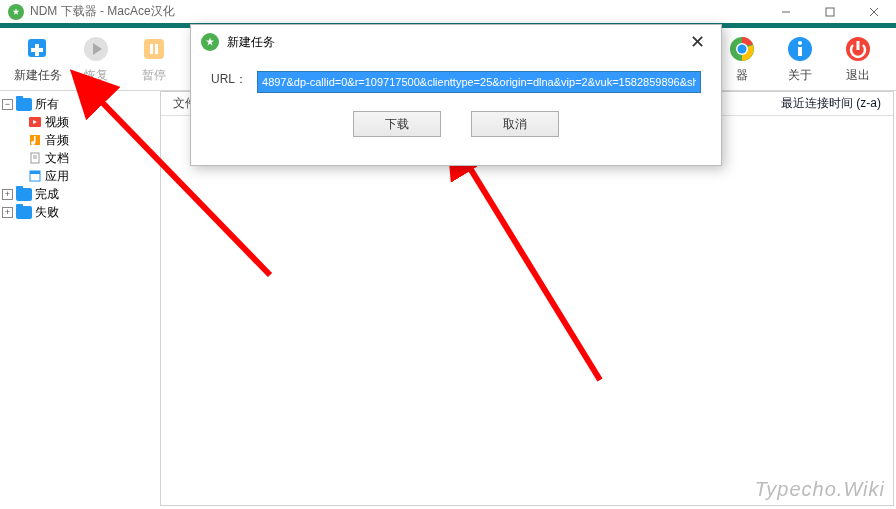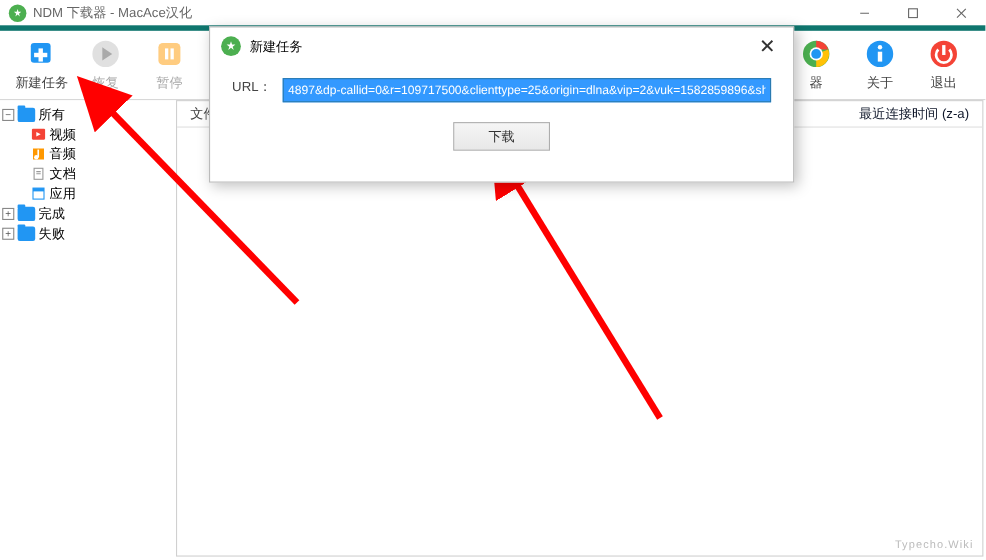--- a/index.html
+++ b/index.html
@@ -31,21 +31,21 @@
 .dlg-title{height:34px;display:flex;align-items:center;padding:0 10px;gap:8px}
 .dlg-title .logo{width:18px;height:18px;border-radius:50%;background:#4CAF50;display:flex;align-items:center;justify-content:center}
 .dlg-title .x{margin-left:auto;font-size:18px;font-weight:300;color:#333;padding:2px 6px}
 .dlg-body{padding:12px 20px 8px}
 .url-row{display:flex;align-items:flex-start;gap:10px}
 .url-row label{color:#444}
 .url-row input{flex:1;height:22px;border:1px solid #2a7ab0;padding:0 4px;font-size:11px;color:#fff;background:#3399ff}
 .dlg-btns{display:flex;justify-content:center;gap:30px;padding:18px 0 20px}
 .dbtn{width:88px;height:26px;border:1px solid #adadad;background:linear-gradient(#f5f5f5,#e8e8e8);color:#333;display:flex;align-items:center;justify-content:center}
 .arrow{position:absolute;z-index:40;pointer-events:none}
-.watermark{position:absolute;right:8px;bottom:4px;color:#bbb;font-size:10px;letter-spacing:1px;z-index:2}
+.watermark{position:absolute;right:8px;bottom:4px;color:#bbb;font-size:20px;font-style:italic;letter-spacing:1px;z-index:2}
 </style>
 </head>
 <body>
 
 <div class="titlebar">
   <div class="logo">
       <svg viewBox="0 0 24 24">
         <path fill="#fff" d="M12 3l2 6h6l-5 4 2 6-5-4-5 4 2-6-5-4h6z"></path>
       </svg>
     </div>
@@ -221,15 +221,18 @@
   </div>
   <div class="dlg-body">
     <div class="url-row">
       <label>URL：</label>
       <input type="text" value="4897&amp;dp-callid=0&amp;r=109717500&amp;clienttype=25&amp;origin=dlna&amp;vip=2&amp;vuk=1582859896&amp;sh=1" style="">
     </div>
     <div class="dlg-btns">
       <div class="dbtn">
           <span>下载</span>
         </div>
+      <div class="dbtn">
+          <span>取消</span>
+        </div>
     </div>
   </div>
 </div>
 
 </body></html>

